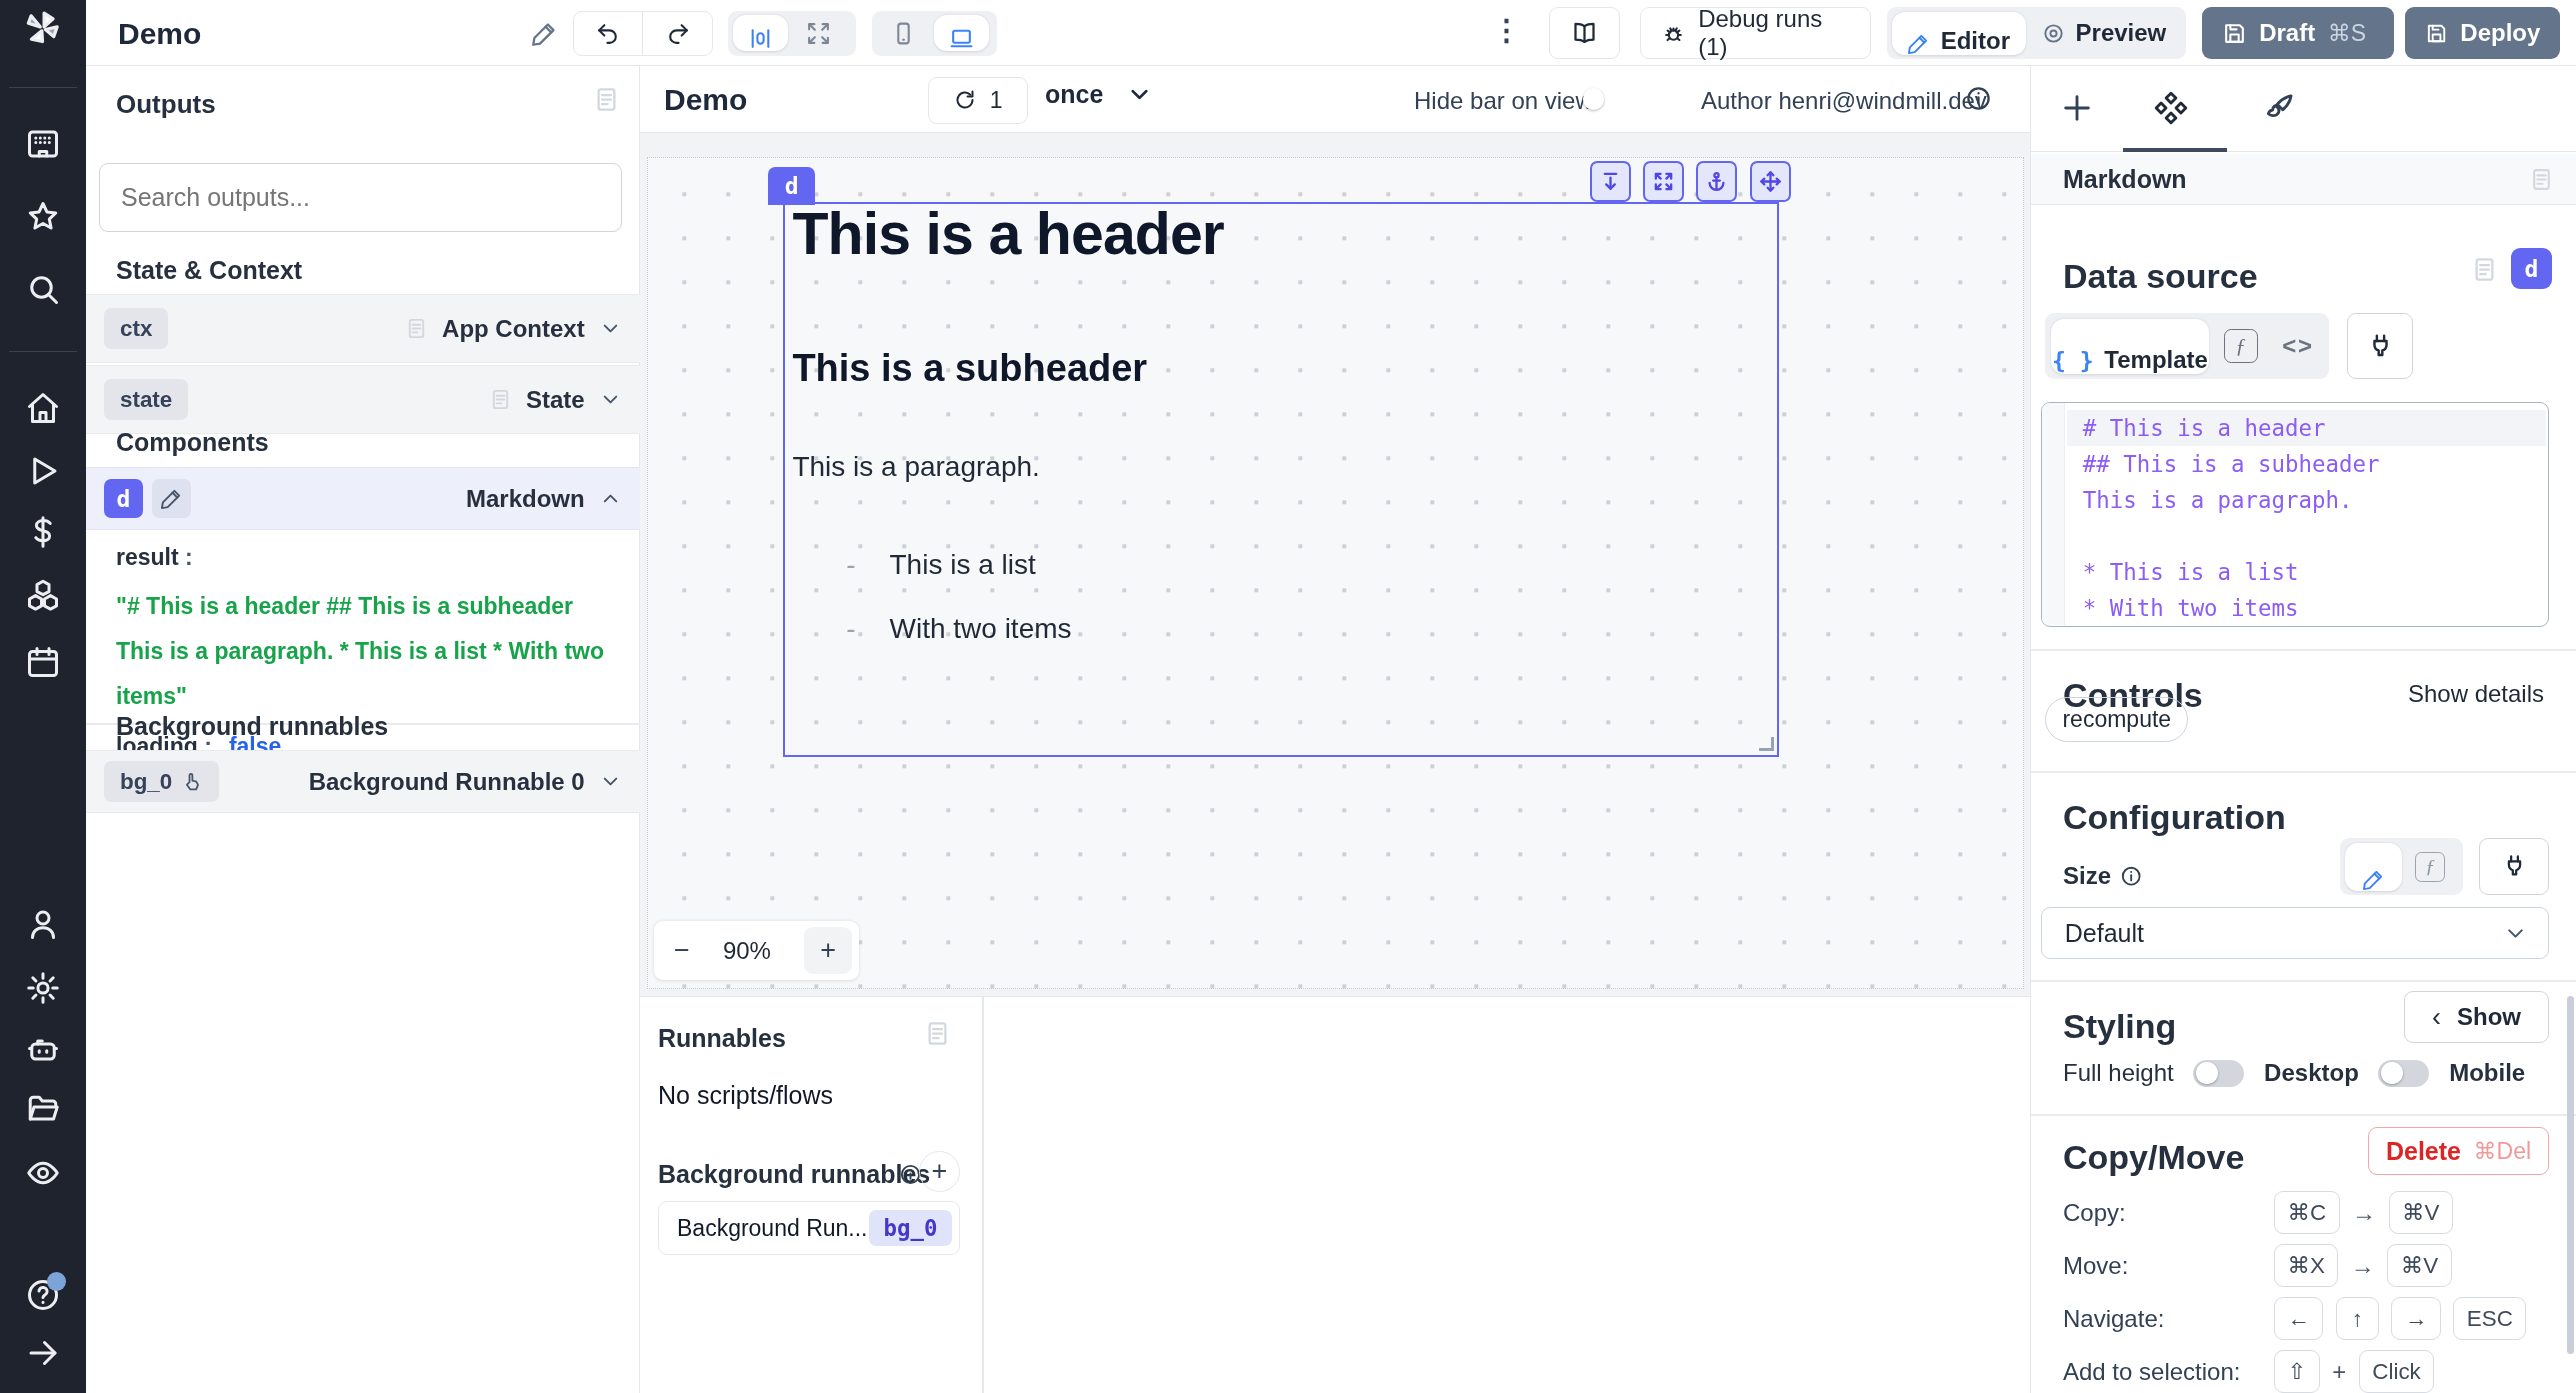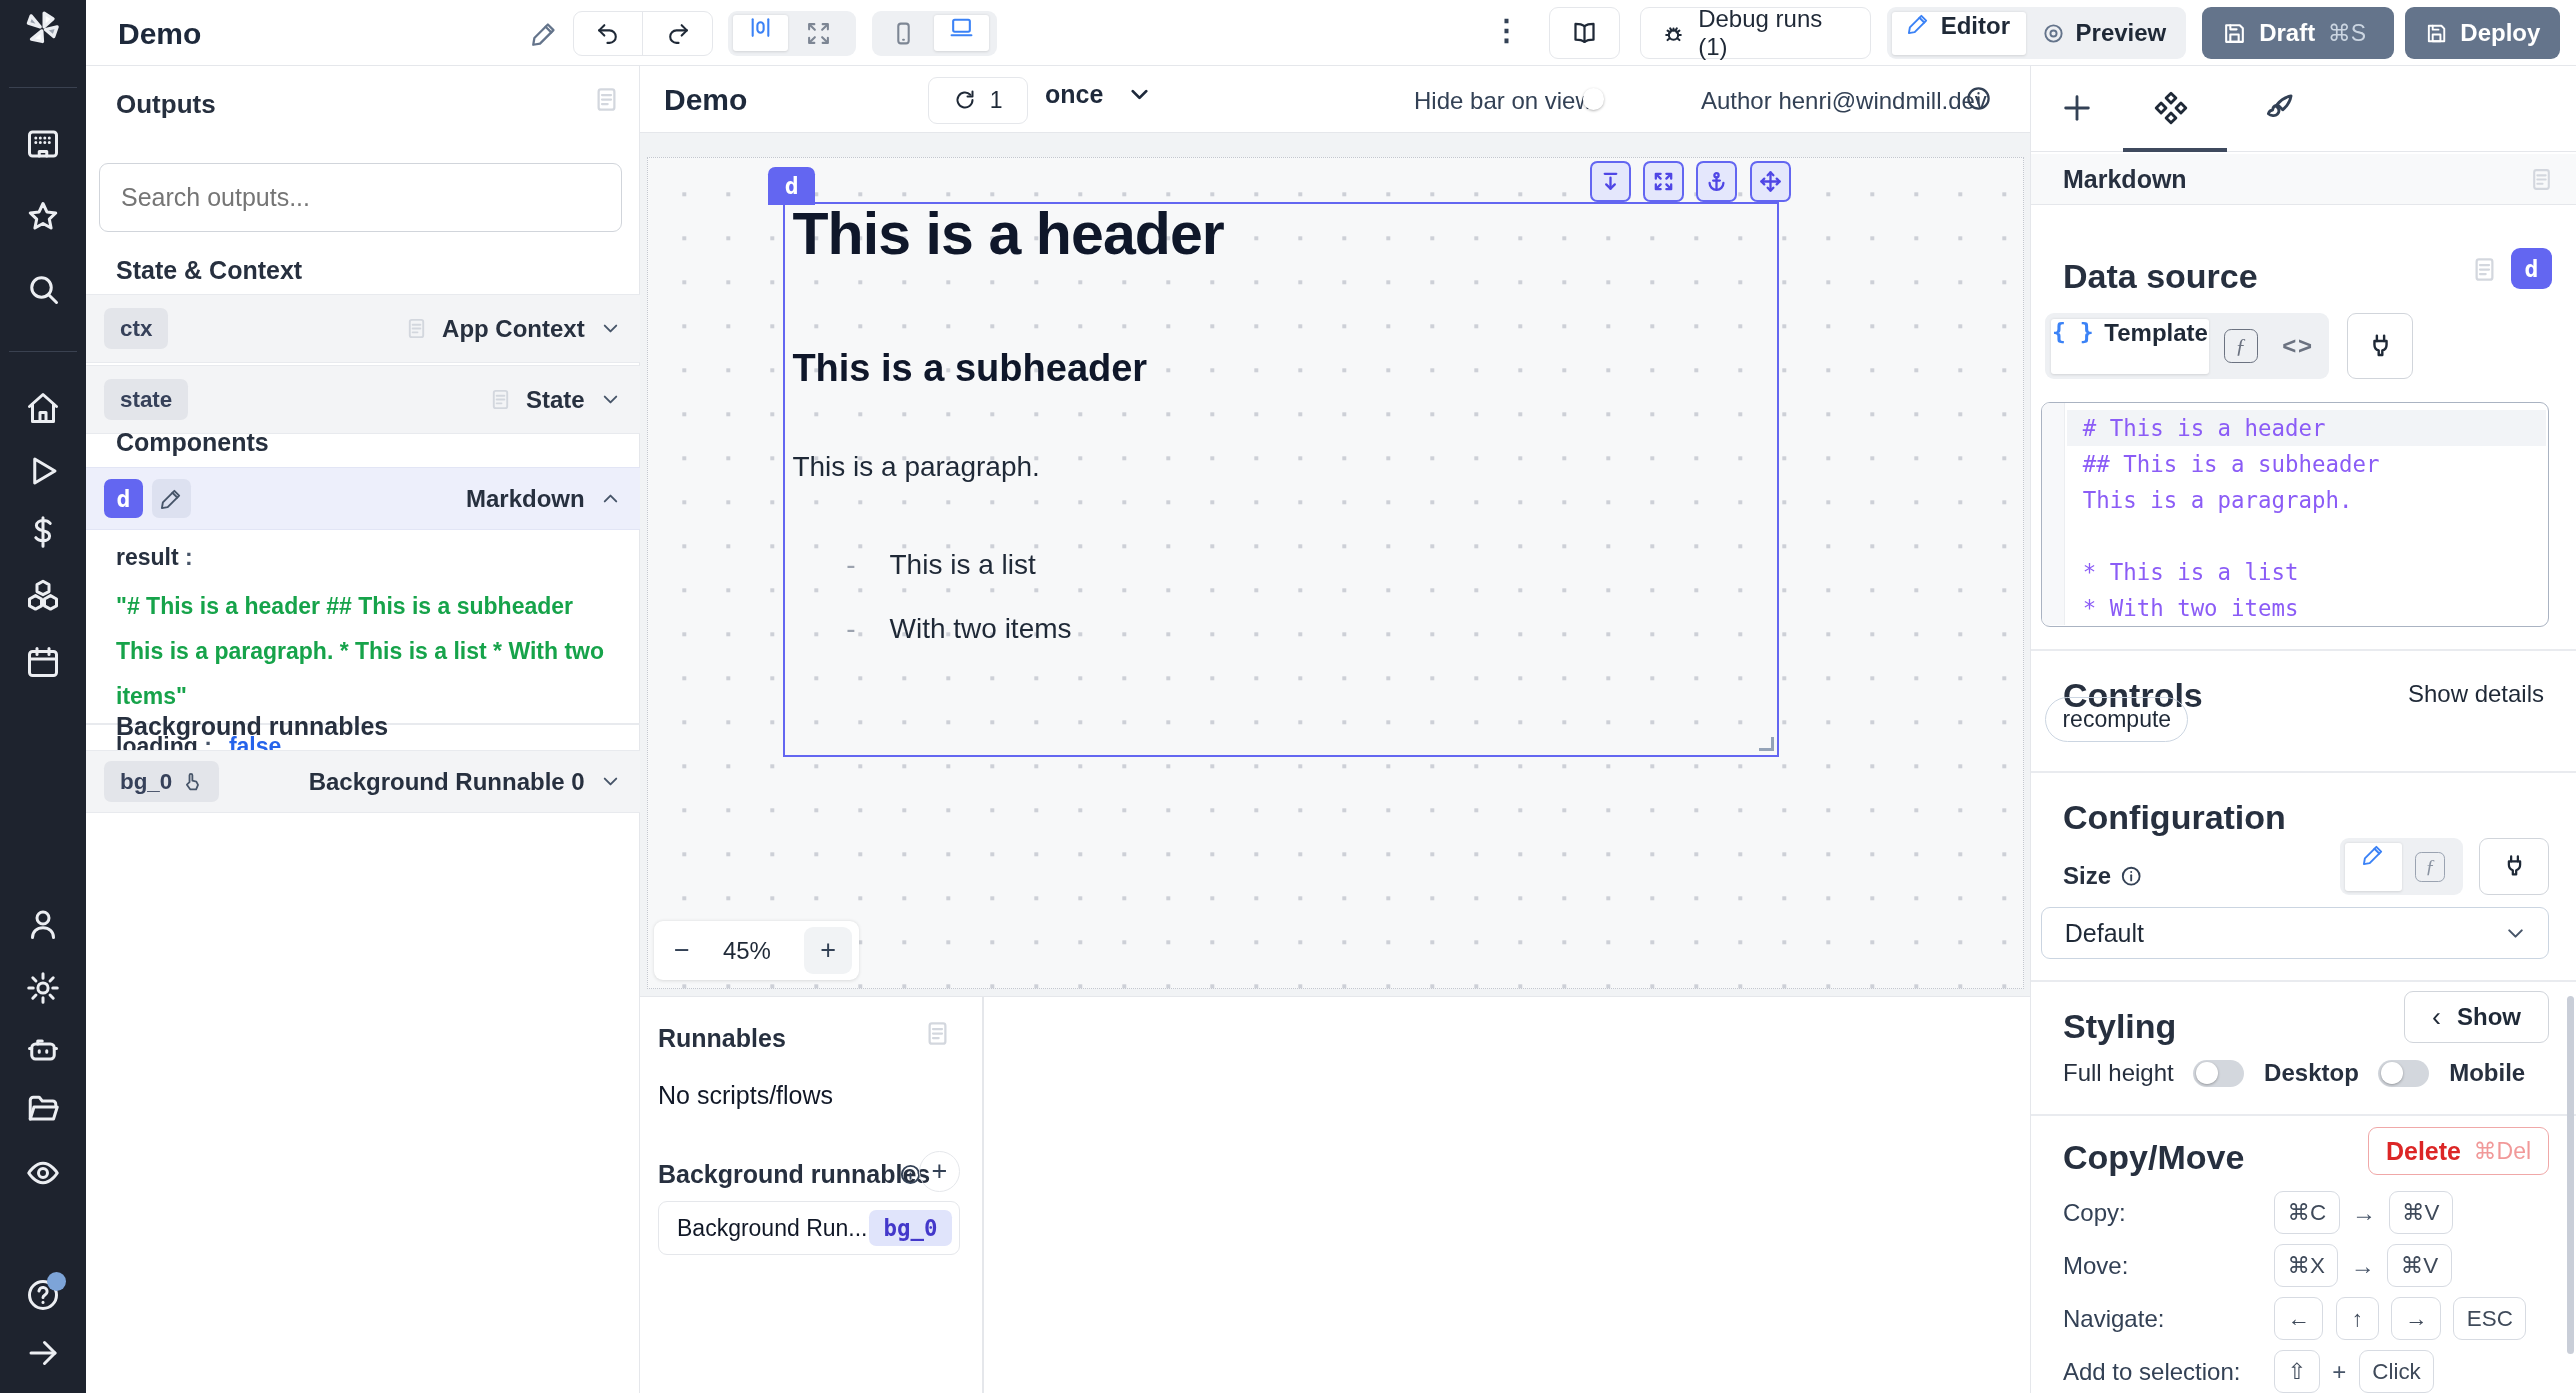--- a/index.html
+++ b/index.html
@@ -14,21 +14,21 @@
   #rail { left:0; top:0; width:86px; height:1394px; background:#1e232e; }
   .rail-ic { position:absolute; left:25px; width:36px; height:36px; color:#eceef2; }
   .rail-div { position:absolute; left:9px; width:68px; height:0.9px; background:#3a4150; }
 
   
   #topbar { left:86px; top:0; width:2490px; height:66px; background:#fff; border-bottom:1.8px solid #e5e7eb; }
   .tb-title { font-size:30px; font-weight:bold; color:#1e293b; }
   .btn-group { position:absolute; top:10.7px; height:45px; border-radius:9px; display:flex; align-items:center; }
   .bordered { border:1.8px solid #e5e7eb; background:#fff; }
   .gray-seg { background:#eef0f3; padding:4.5px; gap:3.6px; }
-  .seg-chip { background:#fff; border-radius:3px; box-shadow:0 0.9px 2.7px rgba(0,0,0,.12); display:flex; align-items:flex-start; justify-content:center; }
+  .seg-chip { background:#fff; border-radius:13px; box-shadow:0 0.9px 2.7px rgba(0,0,0,.12); display:flex; align-items:flex-end; justify-content:center; }
   .action-btn { position:absolute; top:7.2px; height:52px; border-radius:9px; display:flex; align-items:center; gap:12.5px; padding:0 19.7px; font-size:24px; }
   .slate-btn { background:#64748b; color:#fff; font-weight:bold; }
 
   
   #leftpanel { left:86px; top:66px; width:554px; height:1327px; background:#fff; border-right:1.8px solid #e5e7eb; }
   .lp-h { position:absolute; left:30px; font-size:26px; font-weight:bold; color:#27303f; }
   .lp-row { position:absolute; left:0; width:554px; display:flex; align-items:center; padding:0 18px; background:#f3f4f6; border-top:1.8px solid #e8eaee; border-bottom:1.8px solid #e8eaee; }
   .chip { background:#e3e5ea; border-radius:7.2px; padding:7.2px 16px; font-size:22.4px; font-weight:bold; color:#36415a; display:inline-flex; align-items:center; gap:9px; }
   .row-right { margin-left:auto; display:flex; align-items:center; gap:14.3px; }
   .row-type { font-size:24px; font-weight:bold; color:#27303f; }
@@ -471,21 +471,21 @@
             <polyline points="9 5.5 12 2.5 15 5.5"></polyline>
             <polyline points="9 18.5 12 21.5 15 18.5"></polyline>
             <polyline points="5.5 9 2.5 12 5.5 15"></polyline>
             <polyline points="18.5 9 21.5 12 18.5 15"></polyline>
           </svg>
       </span>
     </div>
 
     <div class="abs" style="left:14.3px;top:788px;width:205px;height:59px;background:#fff;border-radius:9px;box-shadow:0 0.9px 3.6px rgba(0,0,0,.12);display:flex;align-items:center;padding:0 7.2px 0 19.7px">
       <span style="font-size:27px;color:#334155">−</span>
-      <span style="flex:1;text-align:center;font-size:24px;color:#1f2937">45%</span>
+      <span style="flex:1;text-align:center;font-size:24px;color:#1f2937">90%</span>
       <span class="ic" style="width:48px;height:47px;background:#f1f3f5;border-radius:9px;font-size:27px;color:#334155">+</span>
     </div>
   </div>
 
   <div id="bottompanel" class="abs">
     <div class="abs" style="left:342px;top:0;width:1.8px;height:397px;background:#e5e7eb"></div>
     <span class="abs" style="left:18px;top:27px;font-size:25px;font-weight:bold;color:#27303f">Runnables</span>
     <span class="abs ic doc-ic" style="left:284px;top:23px">
       <svg viewBox="0 0 24 24" width="27" height="27">
           <rect x="5" y="3" width="14" height="18" rx="2"></rect>

